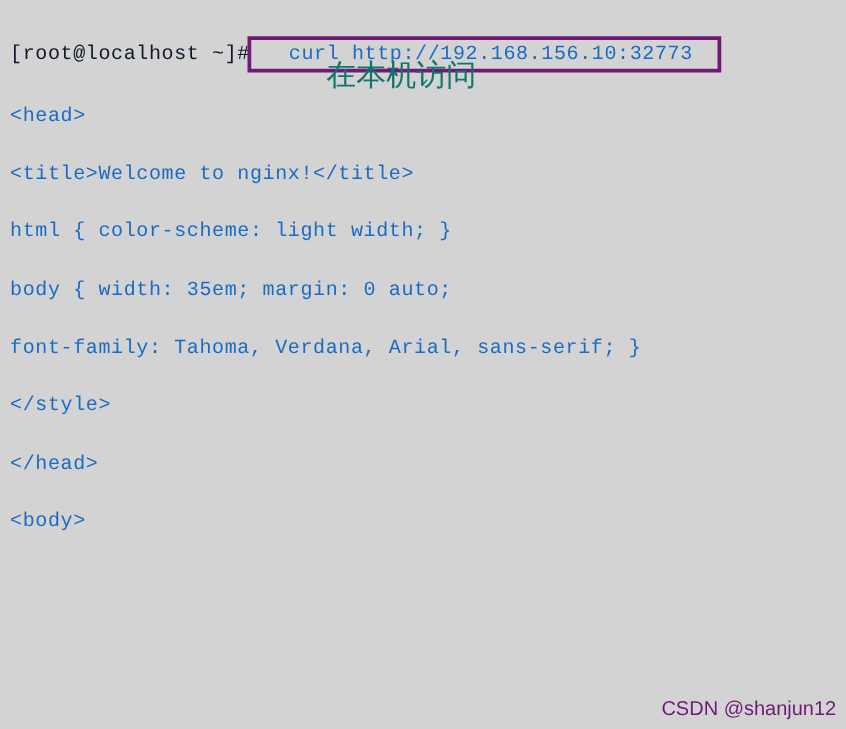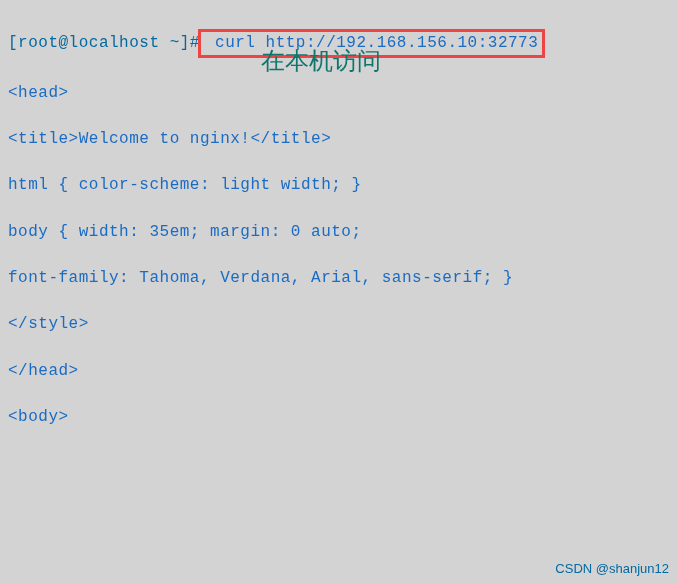--- a/index.html
+++ b/index.html
@@ -17,46 +17,46 @@
       padding: 6px 8px;
       position: relative;
       overflow: hidden;
     }
     .terminal {
       white-space: pre;
       color: #1a6bc4;
       letter-spacing: 0.5px;
     }
     .prompt-user {
-      color: #0369a1;
+      color: #0f172a;
     }
     .cmd {
       color: #1a6bc4;
     }
     .redbox {
-      border: 3px solid #ef4444;
-      padding: 0px 4px;
+      border: 3px solid #701a75;
+      padding: 0px 20px;
       display: inline-block;
       margin-left: -2px;
     }
     .annotation {
       position: absolute;
       color: #0f766e;
       font-family: 'Microsoft YaHei', 'SimHei', sans-serif;
       font-size: 24px;
       left: 261px;
       top: 44px;
     }
     .watermark {
       position: absolute;
       bottom: 4px;
       right: 8px;
-      color: #0369a1;
+      color: #701a75;
       font-family: Arial, sans-serif;
-      font-size: 13px;
+      font-size: 16px;
     }
     .line {
       display: block;
     }
   </style>
 </head>
 <body>
 
 <div class="terminal">
 <span class="line"><span class="prompt-user">[root@localhost ~]#</span><span class="redbox"><span class="cmd"> curl http://192.168.156.10:32773</span></span></span>

